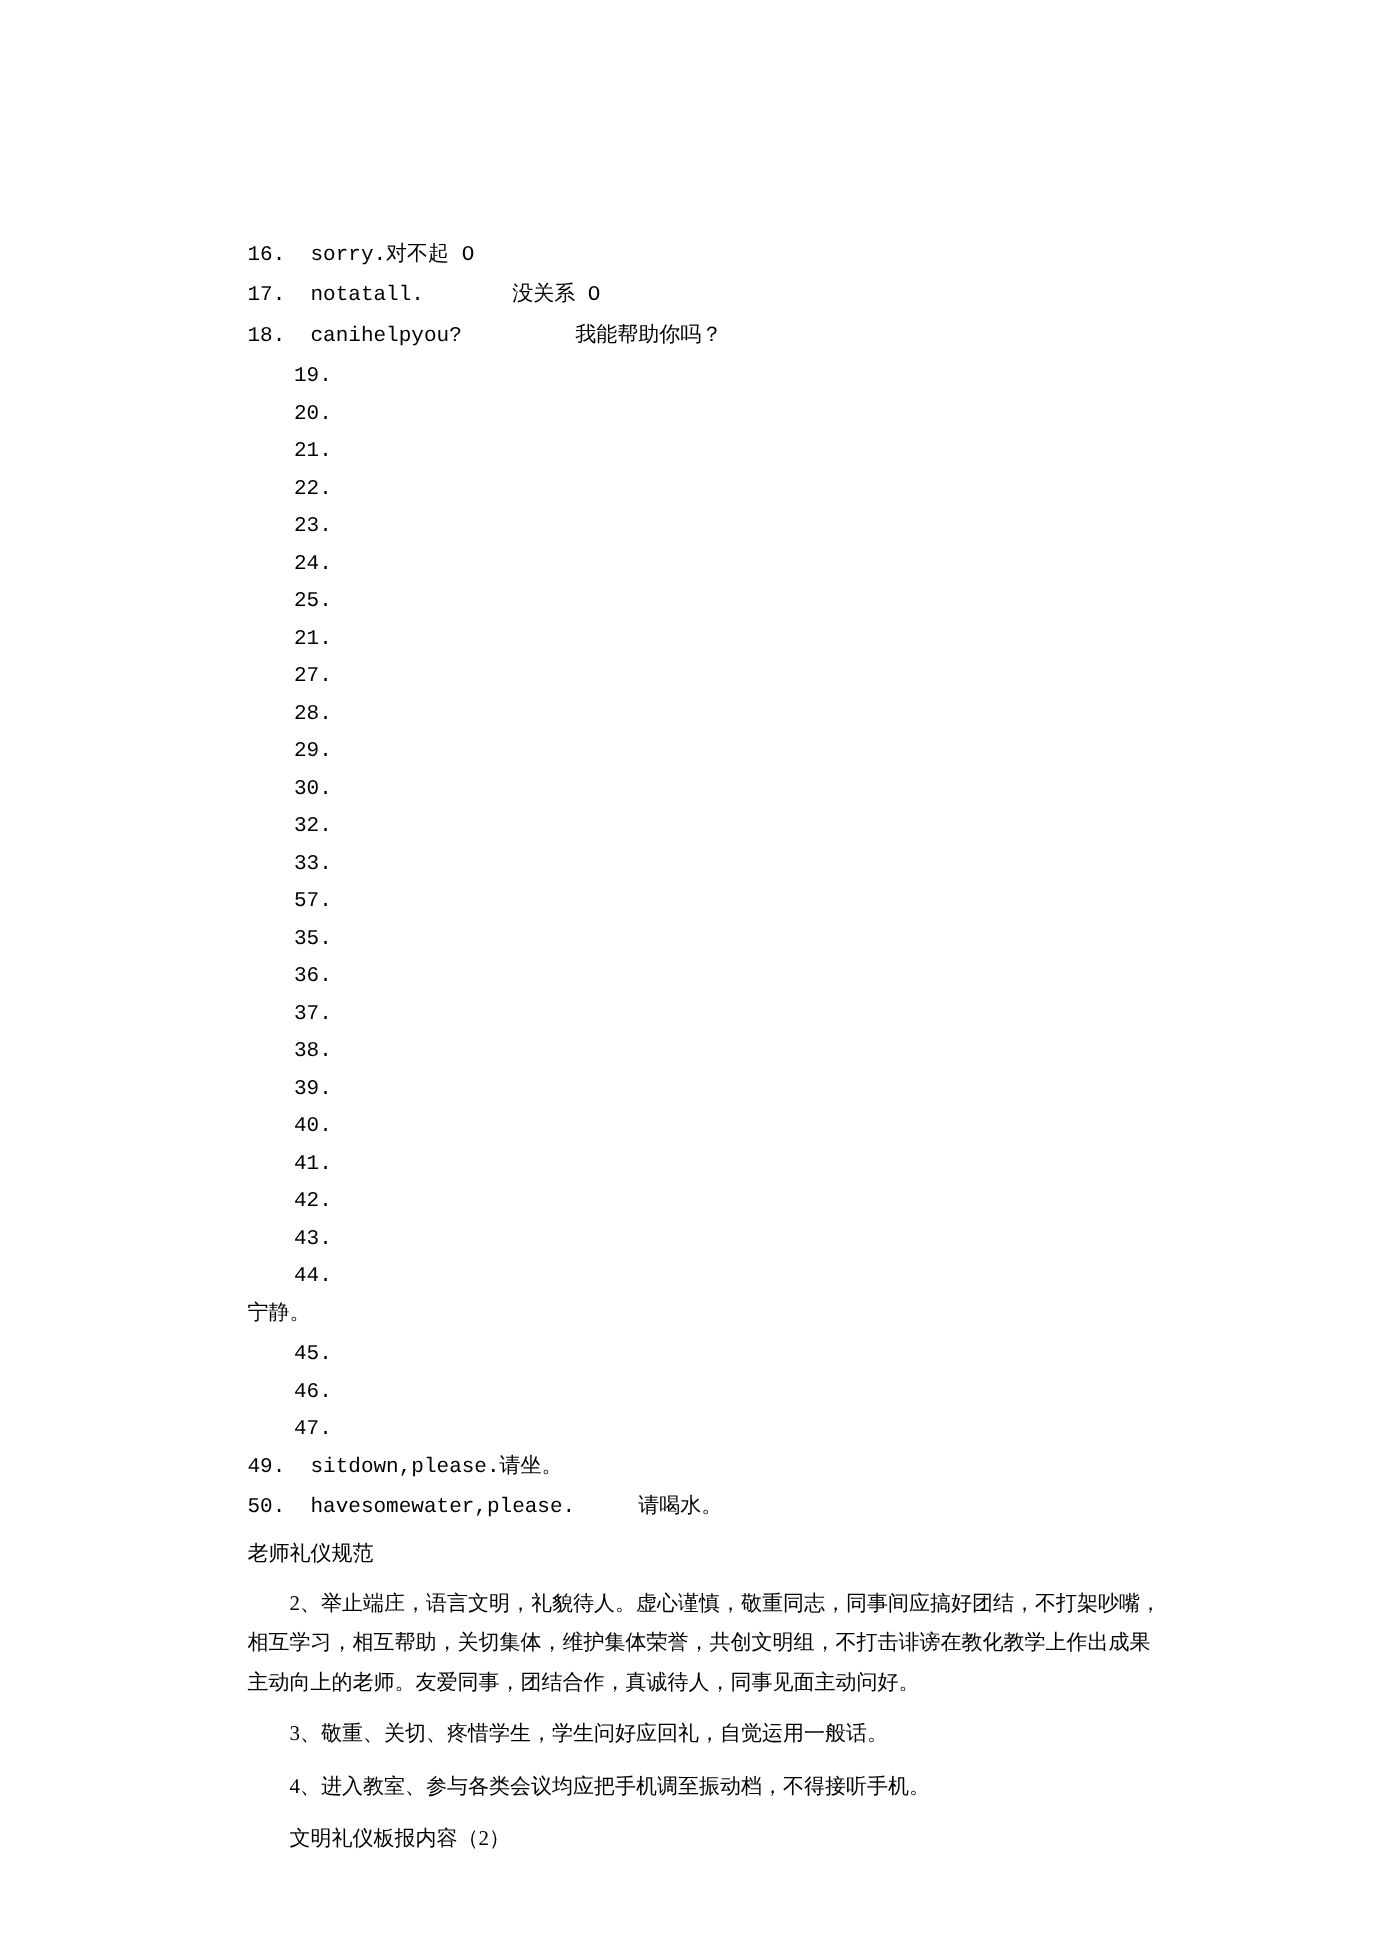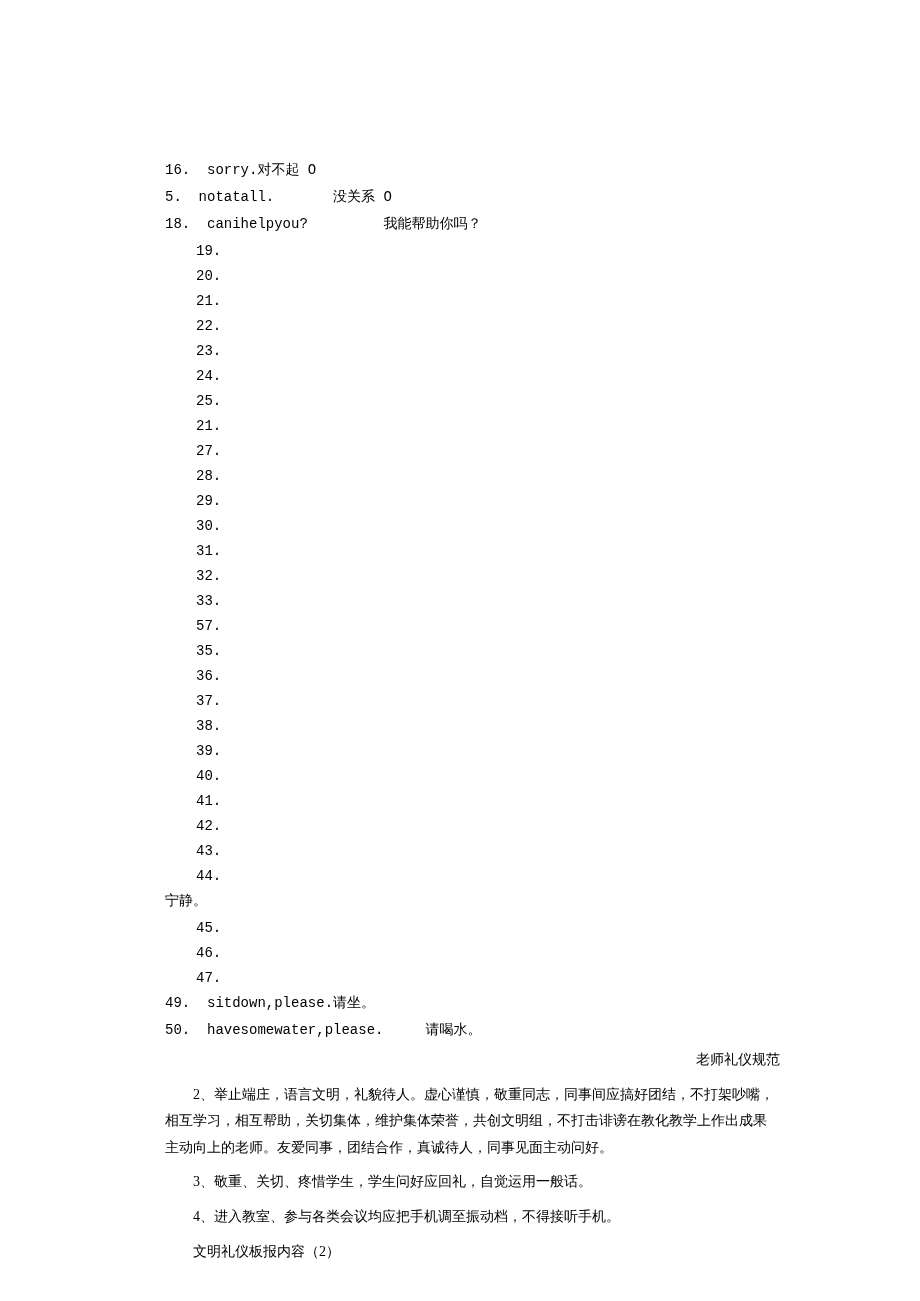--- a/index.html
+++ b/index.html
@@ -29,46 +29,44 @@
       margin-left: 31px;
     }
     .para {
       text-indent: 2em;
       font-family: "SimSun", "宋体", serif;
       margin-bottom: 8px;
       line-height: 1.9;
       white-space: normal;
     }
     .section {
-      font-family: Liberation Mono, monospace;
+      font-family: Liberation Sans, sans-serif;
       margin-bottom: 8px;
       line-height: 1.9;
-      text-align: right;
     }
   </style>
 </head>
 <body>
 
 <div id="content">
     <div class="line">16.  sorry.对不起 O</div>
-    <div class="line">5.  notatall.       没关系 O</div>
+    <div class="line">17.  notatall.       没关系 O</div>
     <div class="line">18.  canihelpyou?         我能帮助你吗？</div>
     <div class="num-line">19.</div>
     <div class="num-line">20.</div>
     <div class="num-line">21.</div>
     <div class="num-line">22.</div>
     <div class="num-line">23.</div>
     <div class="num-line">24.</div>
     <div class="num-line">25.</div>
     <div class="num-line">21.</div>
     <div class="num-line">27.</div>
     <div class="num-line">28.</div>
     <div class="num-line">29.</div>
     <div class="num-line">30.</div>
-    <div class="num-line">31.</div>
     <div class="num-line">32.</div>
     <div class="num-line">33.</div>
     <div class="num-line">57.</div>
     <div class="num-line">35.</div>
     <div class="num-line">36.</div>
     <div class="num-line">37.</div>
     <div class="num-line">38.</div>
     <div class="num-line">39.</div>
     <div class="num-line">40.</div>
     <div class="num-line">41.</div>

